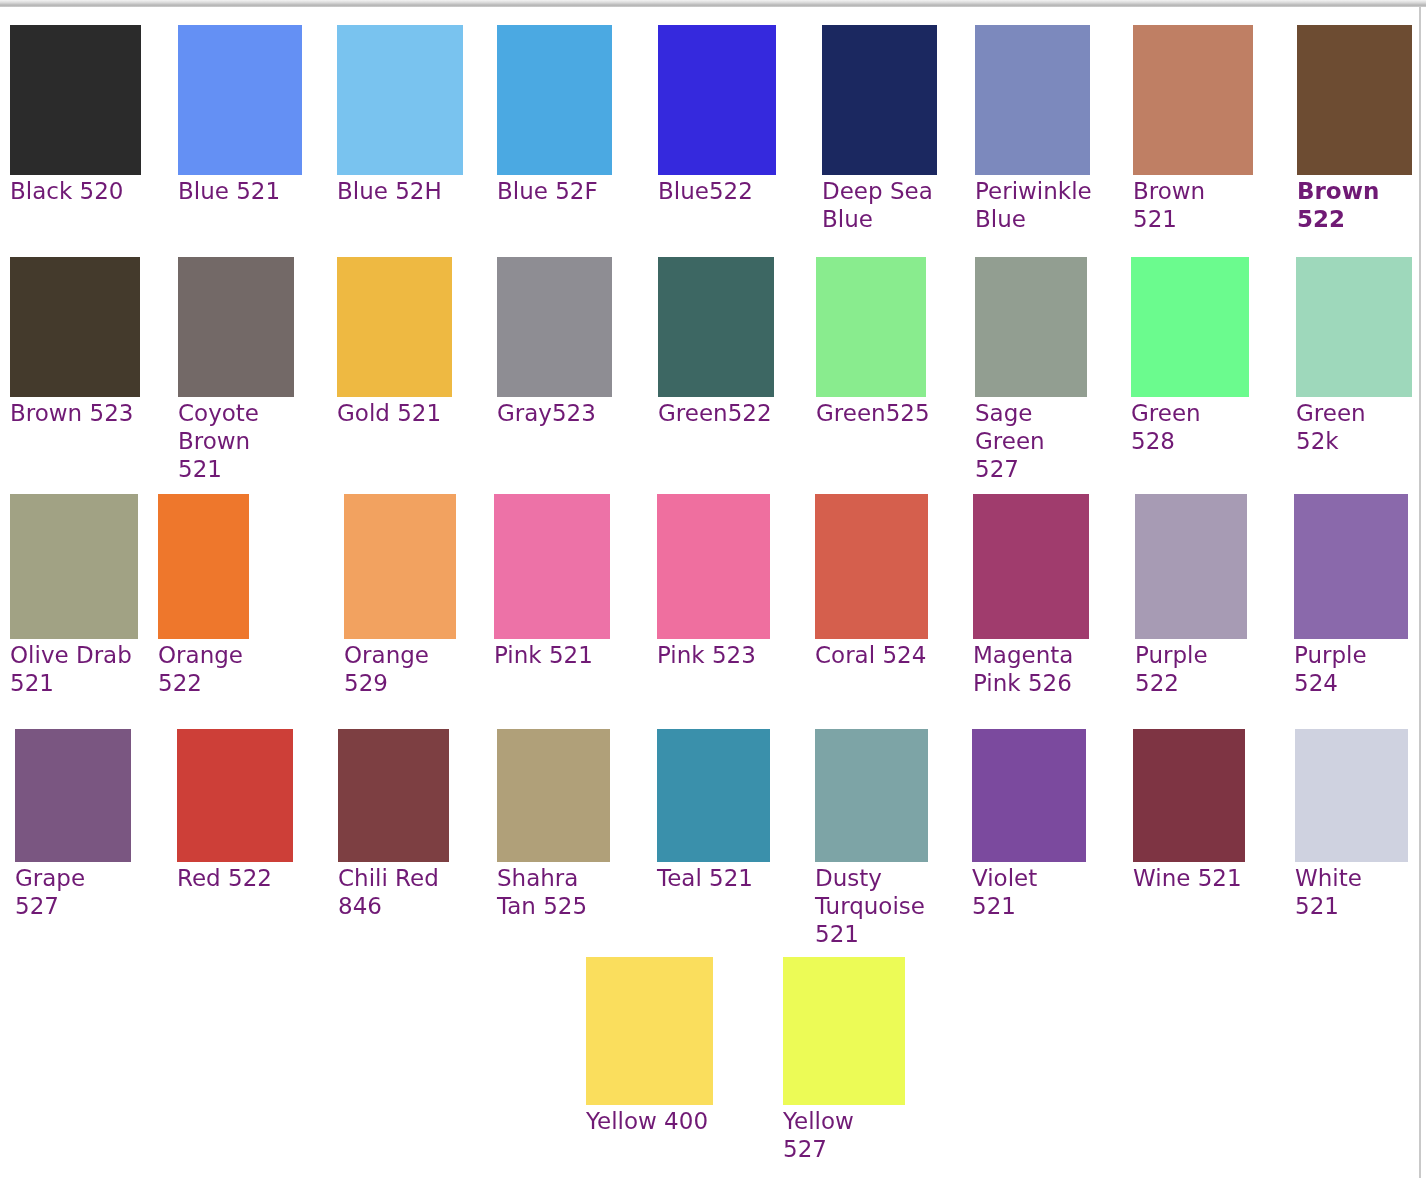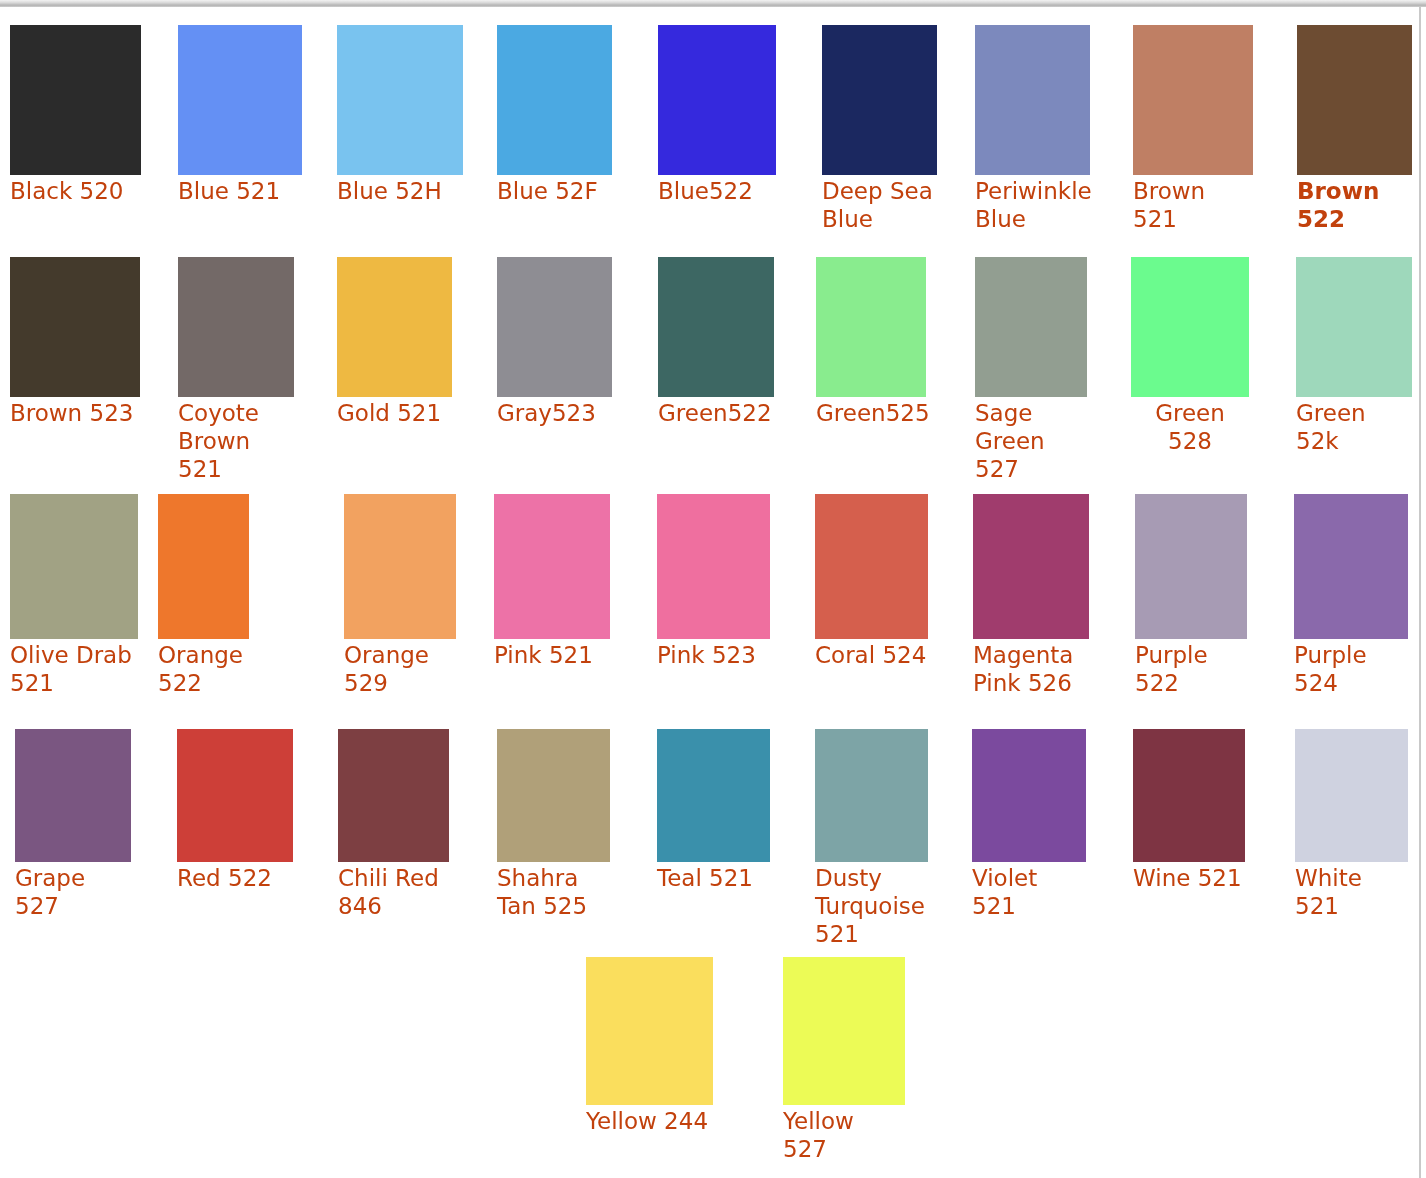--- a/index.html
+++ b/index.html
@@ -63,21 +63,21 @@
   .swatch-chip {
     display: block;
     width: 100%;
     box-sizing: border-box;
   }
 
   .swatch-label {
     display: block;
     font-size: 23px;
     line-height: 28px;
-    color: #c2410c;
+    color: #701a75;
     letter-spacing: 0px;
     white-space: normal;
     padding-top: 2px;
   }
 
   
   #row-0 { top: 18px; }
   #row-1 { top: 250px; }
   #row-2 { top: 487px; }
   #row-3 { top: 722px; }
@@ -157,21 +157,21 @@
           <span class="swatch-label">Green522</span>
         </div>
         <div class="swatch-cell" style="left: 816px; width: 110px;">
           <div class="swatch-chip" title="#89ec8e" style="background: rgb(137, 236, 142); height: 140px;"></div>
           <span class="swatch-label">Green525</span>
         </div>
         <div class="swatch-cell" style="left: 975px; width: 112px;">
           <div class="swatch-chip" title="#929e91" style="background: rgb(146, 158, 145); height: 140px;"></div>
           <span class="swatch-label">Sage Green 527</span>
         </div>
-        <div class="swatch-cell" style="left: 1131px; width: 118px; text-align: center;">
+        <div class="swatch-cell" style="left: 1131px; width: 118px;">
           <div class="swatch-chip" title="#6bfb8e" style="background: rgb(107, 251, 142); height: 140px;"></div>
           <span class="swatch-label">Green 528</span>
         </div>
         <div class="swatch-cell" style="left: 1296px; width: 116px;">
           <div class="swatch-chip" title="#9ed8bb" style="background: rgb(158, 216, 187); height: 140px;"></div>
           <span class="swatch-label">Green 52k</span>
         </div>
       </div>
     <div class="swatch-row" id="row-2">
         <div class="swatch-cell" style="left: 10px; width: 128px;">
@@ -245,21 +245,21 @@
           <span class="swatch-label">Wine 521</span>
         </div>
         <div class="swatch-cell" style="left: 1295px; width: 113px;">
           <div class="swatch-chip" title="#cfd2e0" style="background: rgb(207, 210, 224); height: 133px;"></div>
           <span class="swatch-label">White 521</span>
         </div>
       </div>
     <div class="swatch-row" id="row-4">
         <div class="swatch-cell" style="left: 586px; width: 127px;">
           <div class="swatch-chip" title="#fade5d" style="background: rgb(250, 222, 93); height: 148px;"></div>
-          <span class="swatch-label">Yellow 244</span>
+          <span class="swatch-label">Yellow 400</span>
         </div>
         <div class="swatch-cell" style="left: 743px; width: 122px; padding-left: 40px;">
           <div class="swatch-chip" title="#ecfb56" style="background: rgb(236, 251, 86); height: 148px;"></div>
           <span class="swatch-label">Yellow 527</span>
         </div>
       </div>
   </div>
 </div>
 
 <div id="right-chrome"></div>

